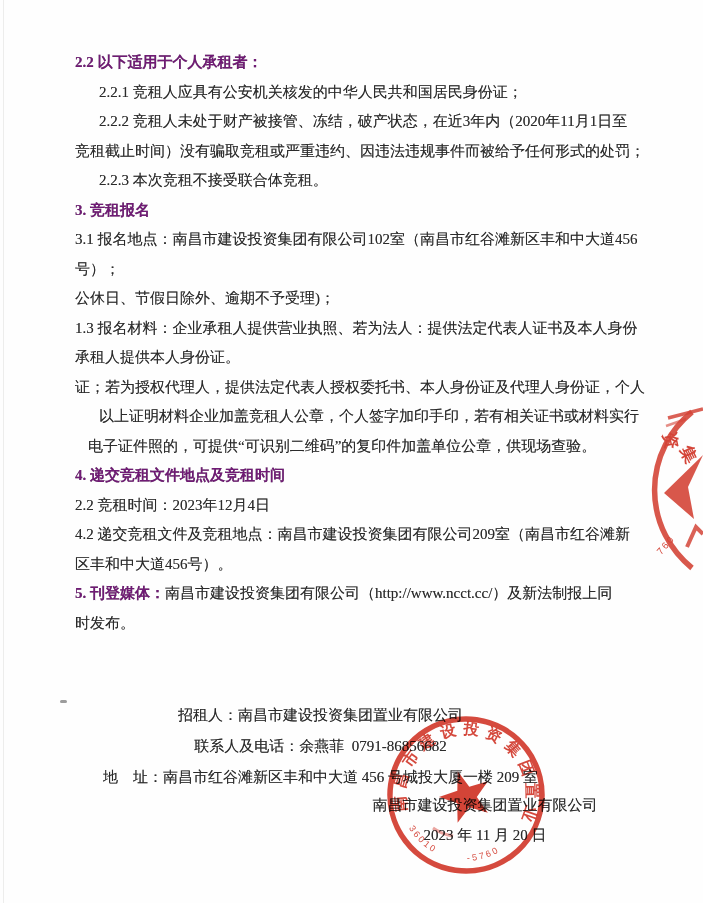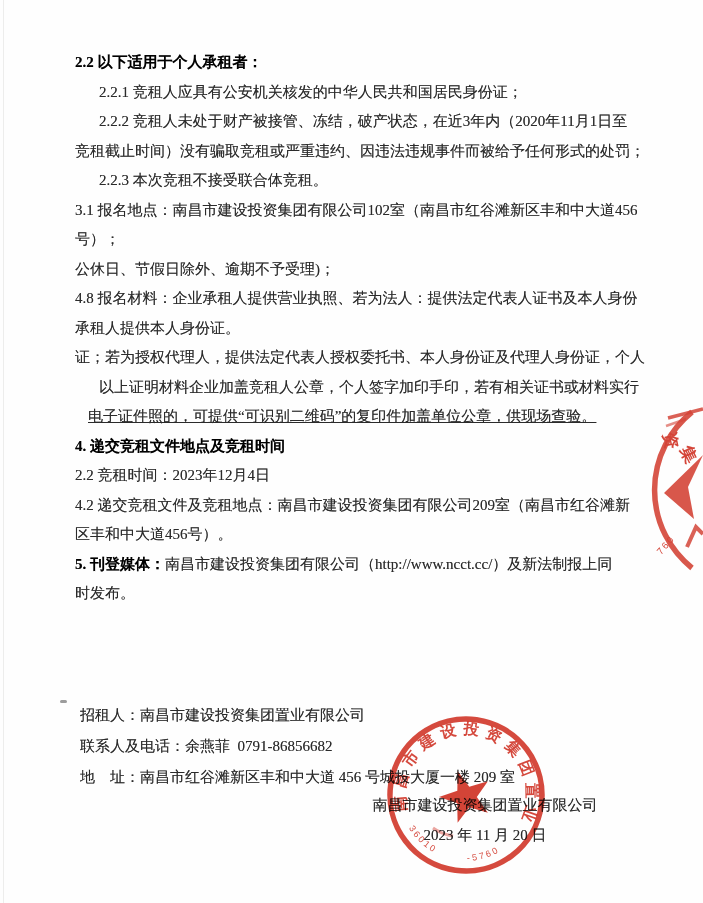--- a/index.html
+++ b/index.html
@@ -13,25 +13,25 @@
   
   .edge-line{position:absolute;left:3px;top:0;width:1px;height:903px;background:#ededec;}
   .speck{position:absolute;left:60px;top:700px;width:7px;height:3px;background:#4a4a4a;opacity:.55;border-radius:2px;}
 
   
   .doc-body{position:absolute;left:75px;top:48px;width:575px;}
   .line{
     height:29.5px;line-height:29.5px;font-size:15px;white-space:pre;
     color:#2b2b2b;text-shadow:0 0 .4px rgba(40,40,40,.55);
   }
-  .line.b, .line .b{font-weight:bold;color:#000000;}
+  .line.b, .line .b{font-weight:bold;color:#701a75;}
   .ind-sub{padding-left:24px;}
-  .ind-half{padding-left:13px;text-decoration:underline;}
+  .ind-half{padding-left:13px;}
 
-  .doc-footer{position:absolute;left:80px;top:700px;}
+  .doc-footer{position:absolute;left:103px;top:700px;text-align:center;}
   .doc-footer .line{height:31px;line-height:31px;}
 
   .signature{position:absolute;left:372px;top:790px;width:226px;text-align:center;}
   .signature .line{height:30px;line-height:30px;}
 
   
   .seal-main{position:absolute;left:381px;top:710px;width:170px;height:170px;
     mix-blend-mode:multiply;opacity:.93;}
   .seal-edge{position:absolute;left:650px;top:396px;width:53px;height:190px;
     mix-blend-mode:multiply;opacity:.88;}
@@ -44,24 +44,25 @@
 
   <div class="edge-line"></div>
   <div class="speck"></div>
 
   <div id="body-lines" class="doc-body">
       <div class="line b">2.2 以下适用于个人承租者：</div>
       <div class="line ind-sub">2.2.1 竞租人应具有公安机关核发的中华人民共和国居民身份证；</div>
       <div class="line ind-sub">2.2.2 竞租人未处于财产被接管、冻结，破产状态，在近3年内（2020年11月1日至</div>
       <div class="line">竞租截止时间）没有骗取竞租或严重违约、因违法违规事件而被给予任何形式的处罚；</div>
       <div class="line ind-sub">2.2.3 本次竞租不接受联合体竞租。</div>
+      <div class="line b">3. 竞租报名</div>
       <div class="line">3.1 报名地点：南昌市建设投资集团有限公司102室（南昌市红谷滩新区丰和中大道456</div>
       <div class="line">号）；</div>
       <div class="line">公休日、节假日除外、逾期不予受理)；</div>
-      <div class="line">4.8 报名材料：企业承租人提供营业执照、若为法人：提供法定代表人证书及本人身份</div>
+      <div class="line">1.3 报名材料：企业承租人提供营业执照、若为法人：提供法定代表人证书及本人身份</div>
       <div class="line">承租人提供本人身份证。</div>
       <div class="line">证；若为授权代理人，提供法定代表人授权委托书、本人身份证及代理人身份证，个人</div>
       <div class="line ind-sub">以上证明材料企业加盖竞租人公章，个人签字加印手印，若有相关证书或材料实行</div>
       <div class="line ind-half">电子证件照的，可提供“可识别二维码”的复印件加盖单位公章，供现场查验。</div>
       <div class="line b">4. 递交竞租文件地点及竞租时间</div>
       <div class="line">2.2 竞租时间：2023年12月4日</div>
       <div class="line">4.2 递交竞租文件及竞租地点：南昌市建设投资集团有限公司209室（南昌市红谷滩新</div>
       <div class="line">区丰和中大道456号）。</div>
       <div class="line"><span class="b">5. 刊登媒体：</span>南昌市建设投资集团有限公司（http://www.ncct.cc/）及新法制报上同</div>
       <div class="line">时发布。</div>

